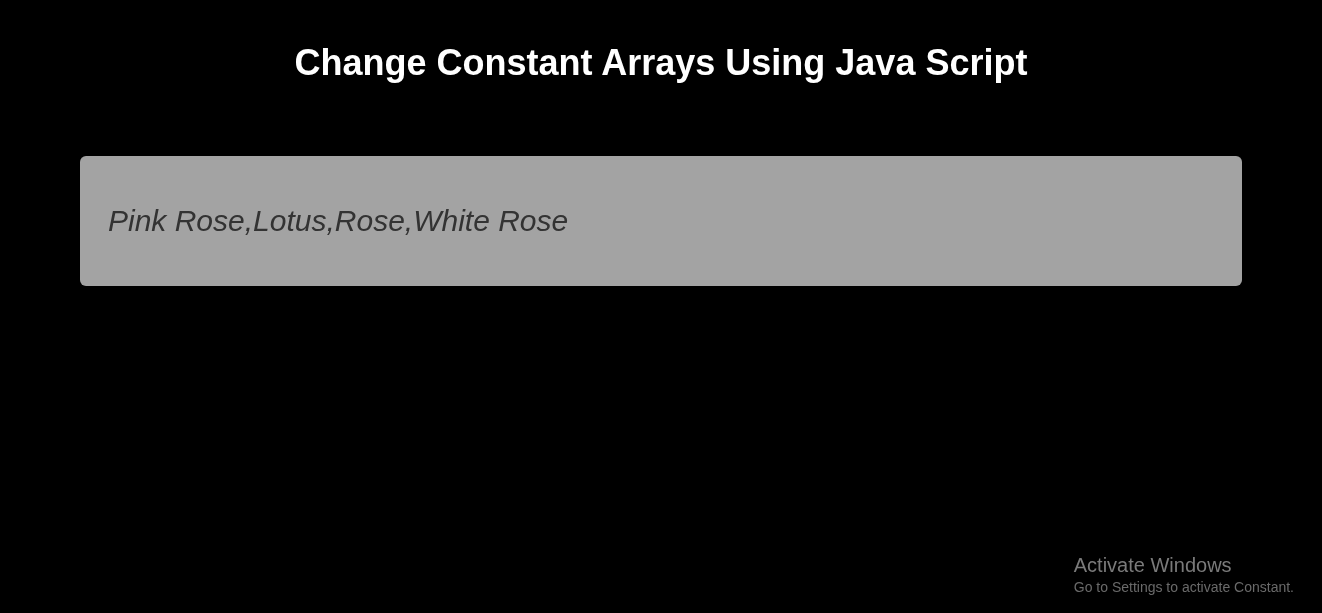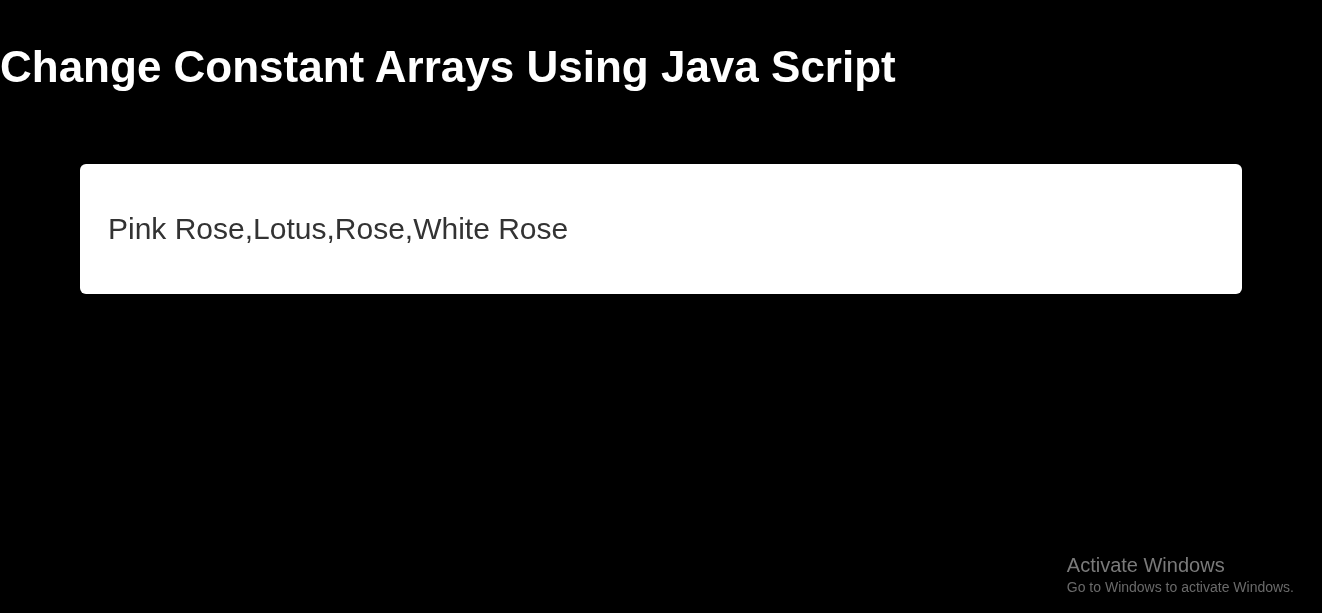--- a/index.html
+++ b/index.html
@@ -10,30 +10,31 @@
     body {
       width: 1322px;
       height: 613px;
       background-color: #000000;
       font-family: Arial, Helvetica, sans-serif;
       position: relative;
       overflow: hidden;
     }
     .page-title {
       color: #ffffff;
-      font-size: 44px;
+      font-size: 36px;
       font-weight: bold;
-      text-align: left;
+      text-align: center;
       padding-top: 42px;
     }
     .output-panel {
-      background-color: #ffffff;
+      background-color: #a3a3a3;
       margin: 72px 80px 0 80px;
       padding: 48px 28px;
       border-radius: 6px;
+      font-style: italic;
     }
     .output-text {
       color: #333333;
       font-size: 30px;
       font-weight: 400;
     }
     .watermark {
       position: absolute;
       bottom: 18px;
       right: 28px;
@@ -54,14 +55,14 @@
 <body>
 
 <h1 class="page-title">Change Constant Arrays Using Java Script</h1>
 
 <div class="output-panel">
   <div class="output-text">Pink Rose,Lotus,Rose,White Rose</div>
 </div>
 
 <div class="watermark">
   <div class="watermark-title">Activate Windows</div>
-  <div class="watermark-sub">Go to Windows to activate Windows.</div>
+  <div class="watermark-sub">Go to Settings to activate Constant.</div>
 </div>
 
 </body></html>

